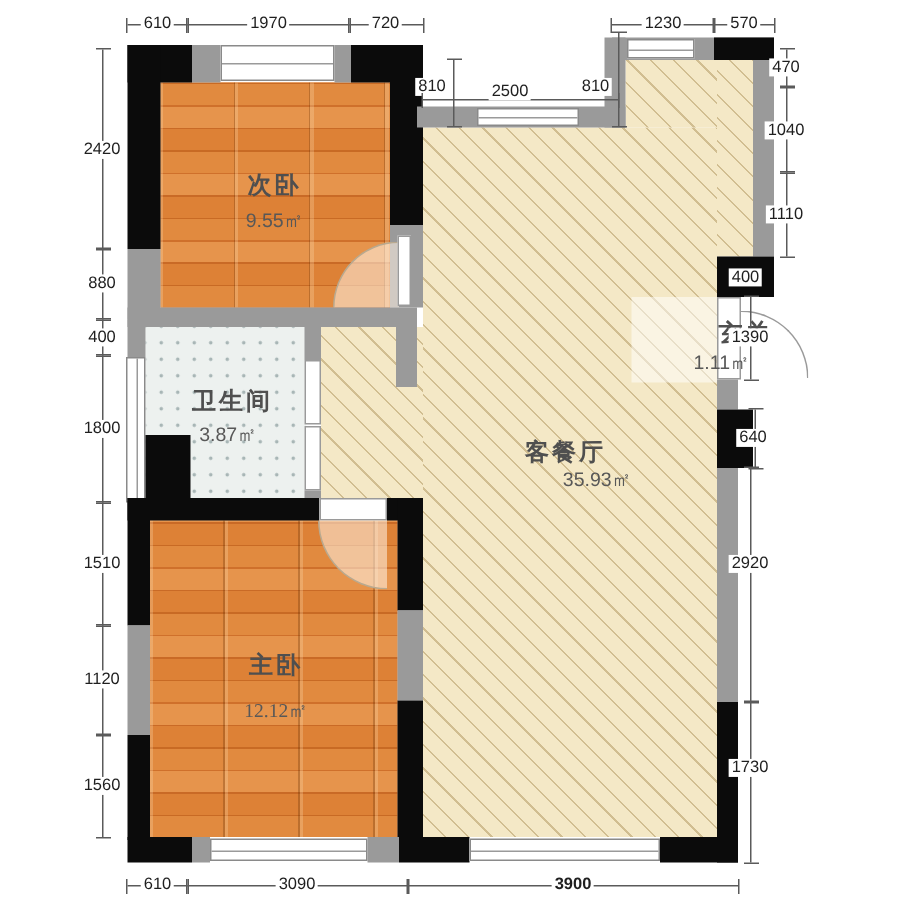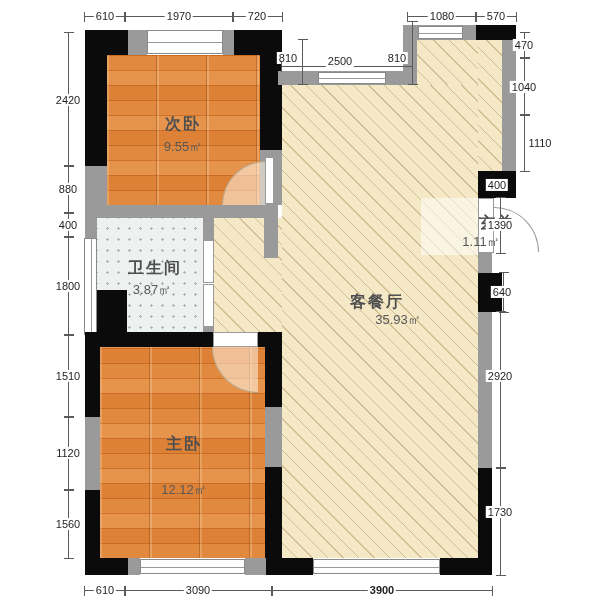--- a/index.html
+++ b/index.html
@@ -123,37 +123,37 @@
 
   <div class="foyer-hl" style="left:421px;top:198px;width:57px;height:57px;"></div>
 
   <span class="rname" style="left:183px;top:124px;">次卧</span>
   <span class="rarea" style="left:183px;top:147px;">9.55㎡</span>
 
   <span class="rname" style="left:155px;top:268px;">卫生间</span>
   <span class="rarea" style="left:152px;top:290px;">3.87㎡</span>
 
   <span class="rname" style="left:184px;top:444px;">主卧</span>
-  <span class="rarea" style="left:184px;top:490px;">12.12㎡</span>
+  <span class="rarea" style="left:184px;top:474px;font-family:Liberation Serif, serif;">12.12㎡</span>
 
   <span class="rname" style="left:377px;top:302px;">客餐厅</span>
   <span class="rarea" style="left:378px;top:320px;margin-left:20px;">35.93㎡</span>
 
   <span class="rname" style="left:476px;top:223px;margin-left:21px;">玄关</span>
   <span class="rarea" style="left:453px;top:242px;margin-left:28px;">1.11㎡</span>
 
   <div class="hdim" style="left:85px;top:16px;width:40px;"></div>
   <div class="hdim" style="left:125px;top:16px;width:108px;"></div>
   <div class="hdim" style="left:233px;top:16px;width:49px;"></div>
   <div class="hdim" style="left:408px;top:16px;width:68px;"></div>
   <div class="hdim" style="left:476px;top:16px;width:40px;"></div>
   <span class="dlabel" style="left:105px;top:16px;">610</span>
   <span class="dlabel" style="left:179px;top:16px;">1970</span>
   <span class="dlabel" style="left:257px;top:16px;">720</span>
-  <span class="dlabel" style="left:442px;top:16px;">1080</span>
+  <span class="dlabel" style="left:442px;top:16px;">1230</span>
   <span class="dlabel" style="left:496px;top:16px;">570</span>
 
   <div class="vdim" style="left:302px;top:40px;height:44px;"></div>
   <span class="dlabel" style="left:288px;top:58px;">810</span>
   <div class="hdim" style="left:282px;top:66px;width:130px;"></div>
   <span class="dlabel" style="left:340px;top:61px;">2500</span>
   <div class="vdim" style="left:412px;top:22px;height:62px;"></div>
   <span class="dlabel" style="left:397px;top:58px;">810</span>
 
   <div class="vdim" style="left:68px;top:33px;height:133px;"></div>
@@ -169,21 +169,21 @@
   <span class="dlabel" style="left:68px;top:286px;">1800</span>
   <span class="dlabel" style="left:68px;top:376px;">1510</span>
   <span class="dlabel" style="left:68px;top:453px;">1120</span>
   <span class="dlabel" style="left:68px;top:524px;">1560</span>
 
   <div class="vdim" style="left:524px;top:33px;height:25px;"></div>
   <div class="vdim" style="left:524px;top:58px;height:57px;"></div>
   <div class="vdim" style="left:524px;top:115px;height:56px;"></div>
   <span class="dlabel" style="left:524px;top:45px;">470</span>
   <span class="dlabel" style="left:524px;top:87px;">1040</span>
-  <span class="dlabel" style="left:540px;top:143px;">1110</span>
+  <span class="dlabel" style="left:524px;top:143px;">1110</span>
   <span class="dlabel" style="left:497px;top:185px;">400</span>
   <div class="vdim" style="left:500px;top:198px;height:55px;"></div>
   <span class="dlabel" style="left:500px;top:225px;">1390</span>
   <div class="vdim" style="left:503px;top:273px;height:39px;"></div>
   <span class="dlabel" style="left:502px;top:292px;">640</span>
   <div class="vdim" style="left:500px;top:312px;height:156px;"></div>
   <span class="dlabel" style="left:500px;top:376px;">2920</span>
   <div class="vdim" style="left:500px;top:468px;height:107px;"></div>
   <span class="dlabel" style="left:500px;top:512px;">1730</span>
 

